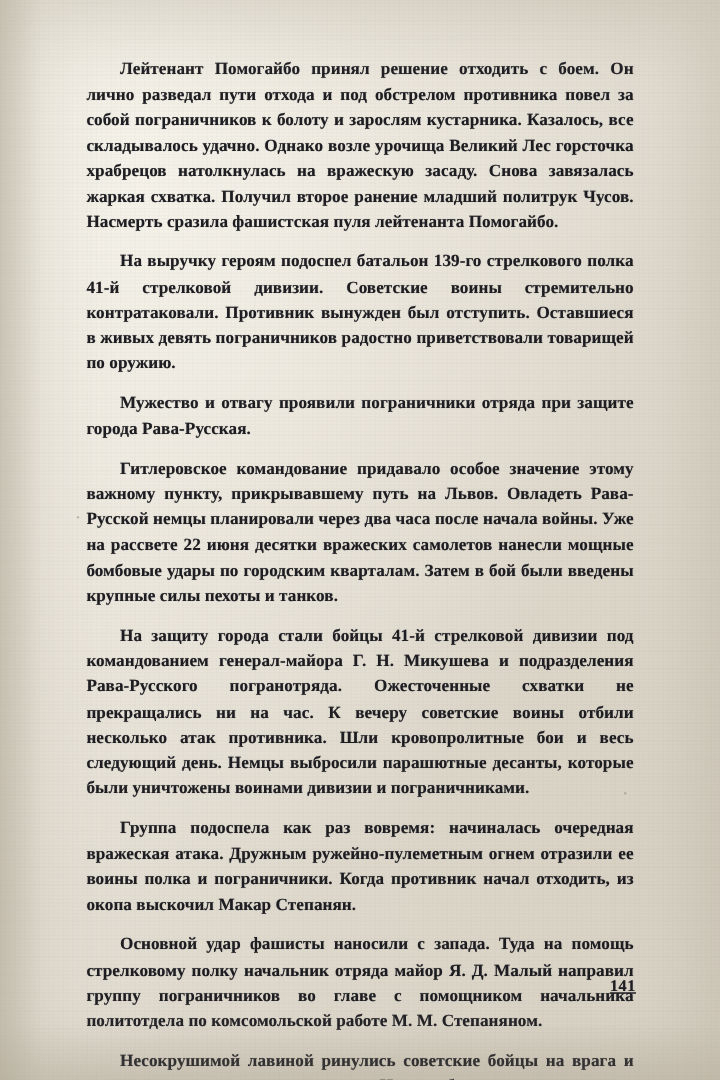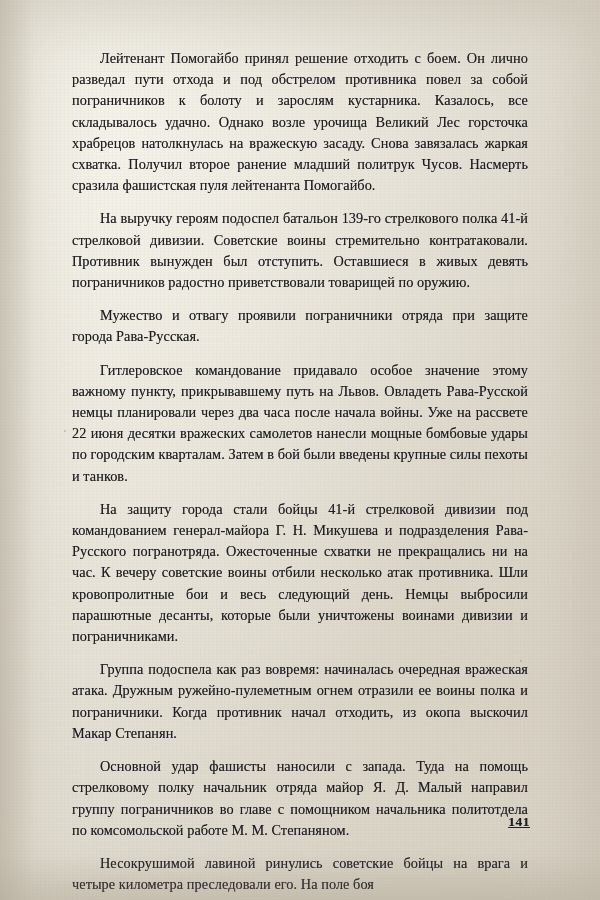--- a/index.html
+++ b/index.html
@@ -45,21 +45,21 @@
     width: 456px;
   }
   p.para {
     margin: 0;
     font-size: 14.3px;
     line-height: 21.2px;
     color: #1d1d22;
     text-align: justify;
     text-indent: 28px;
     letter-spacing: 0.05px;
-    font-weight: 400;
+    font-weight: 700;
     text-shadow: 0 0 0.6px rgba(30,30,35,0.55);
   }
   p.para + p.para {
     margin-top: 12px;
   }
   p.para.dialogue {
     text-indent: 28px;
   }
   .page-number {
     position: absolute;

